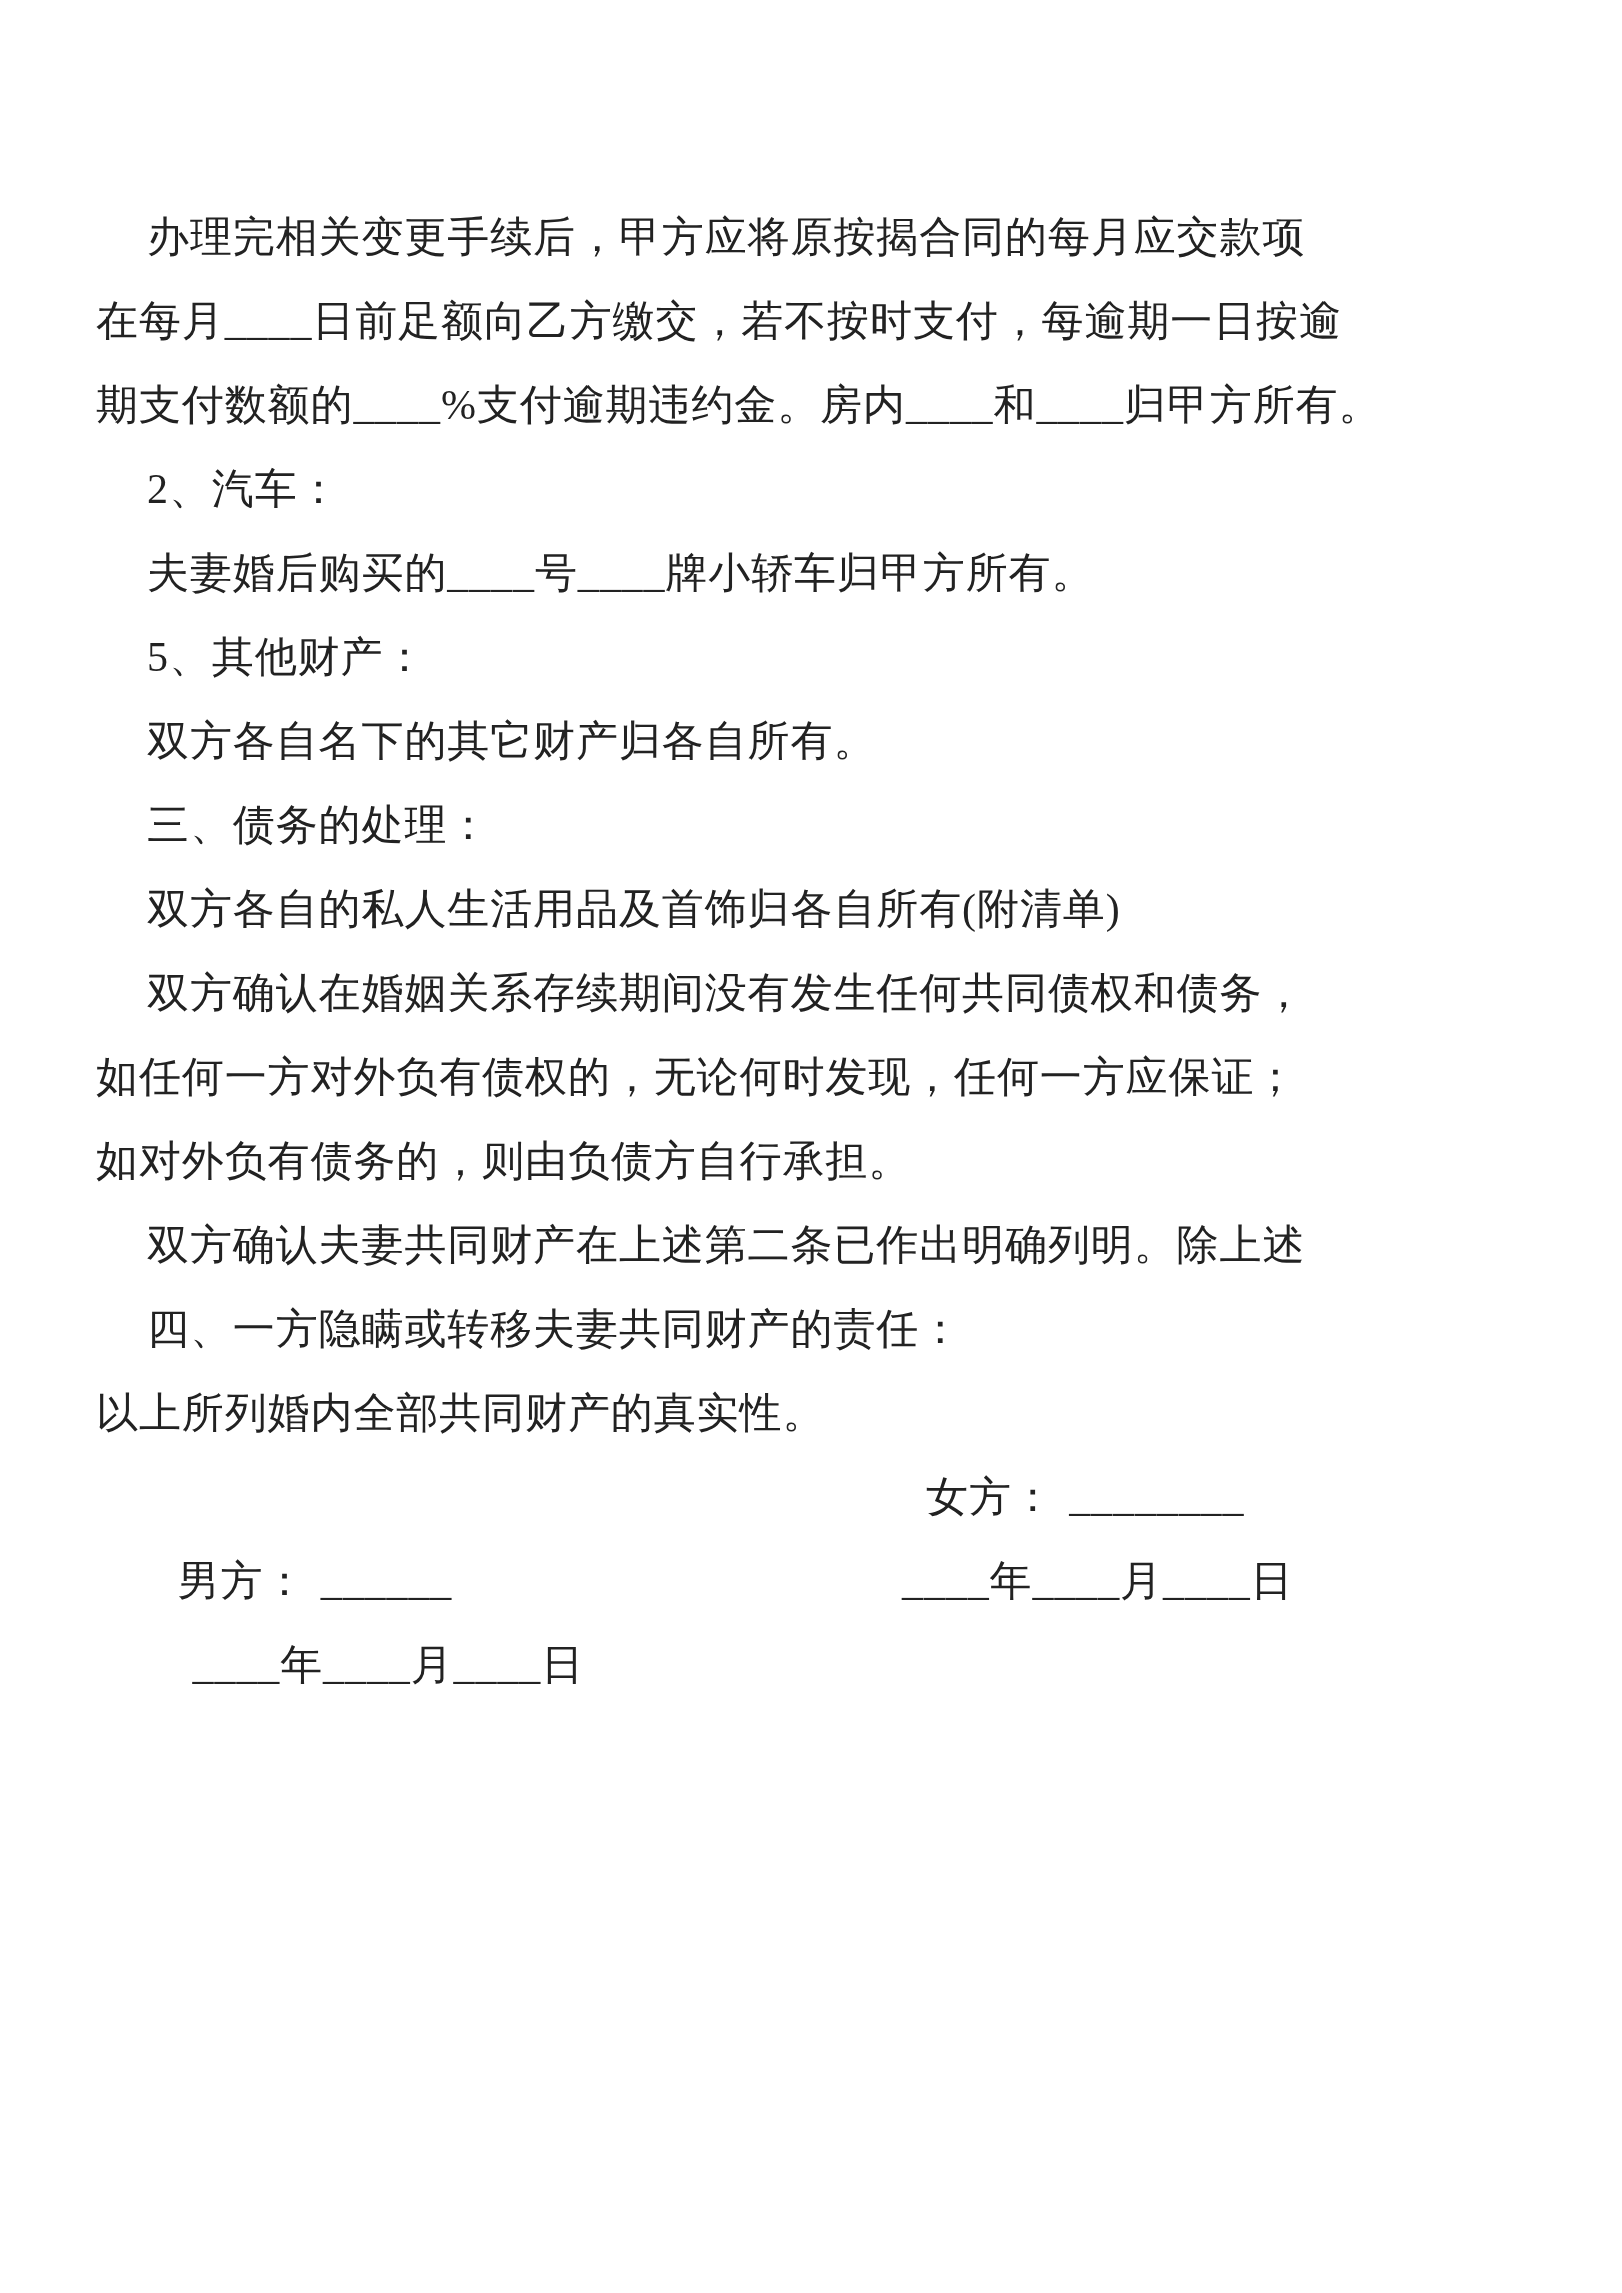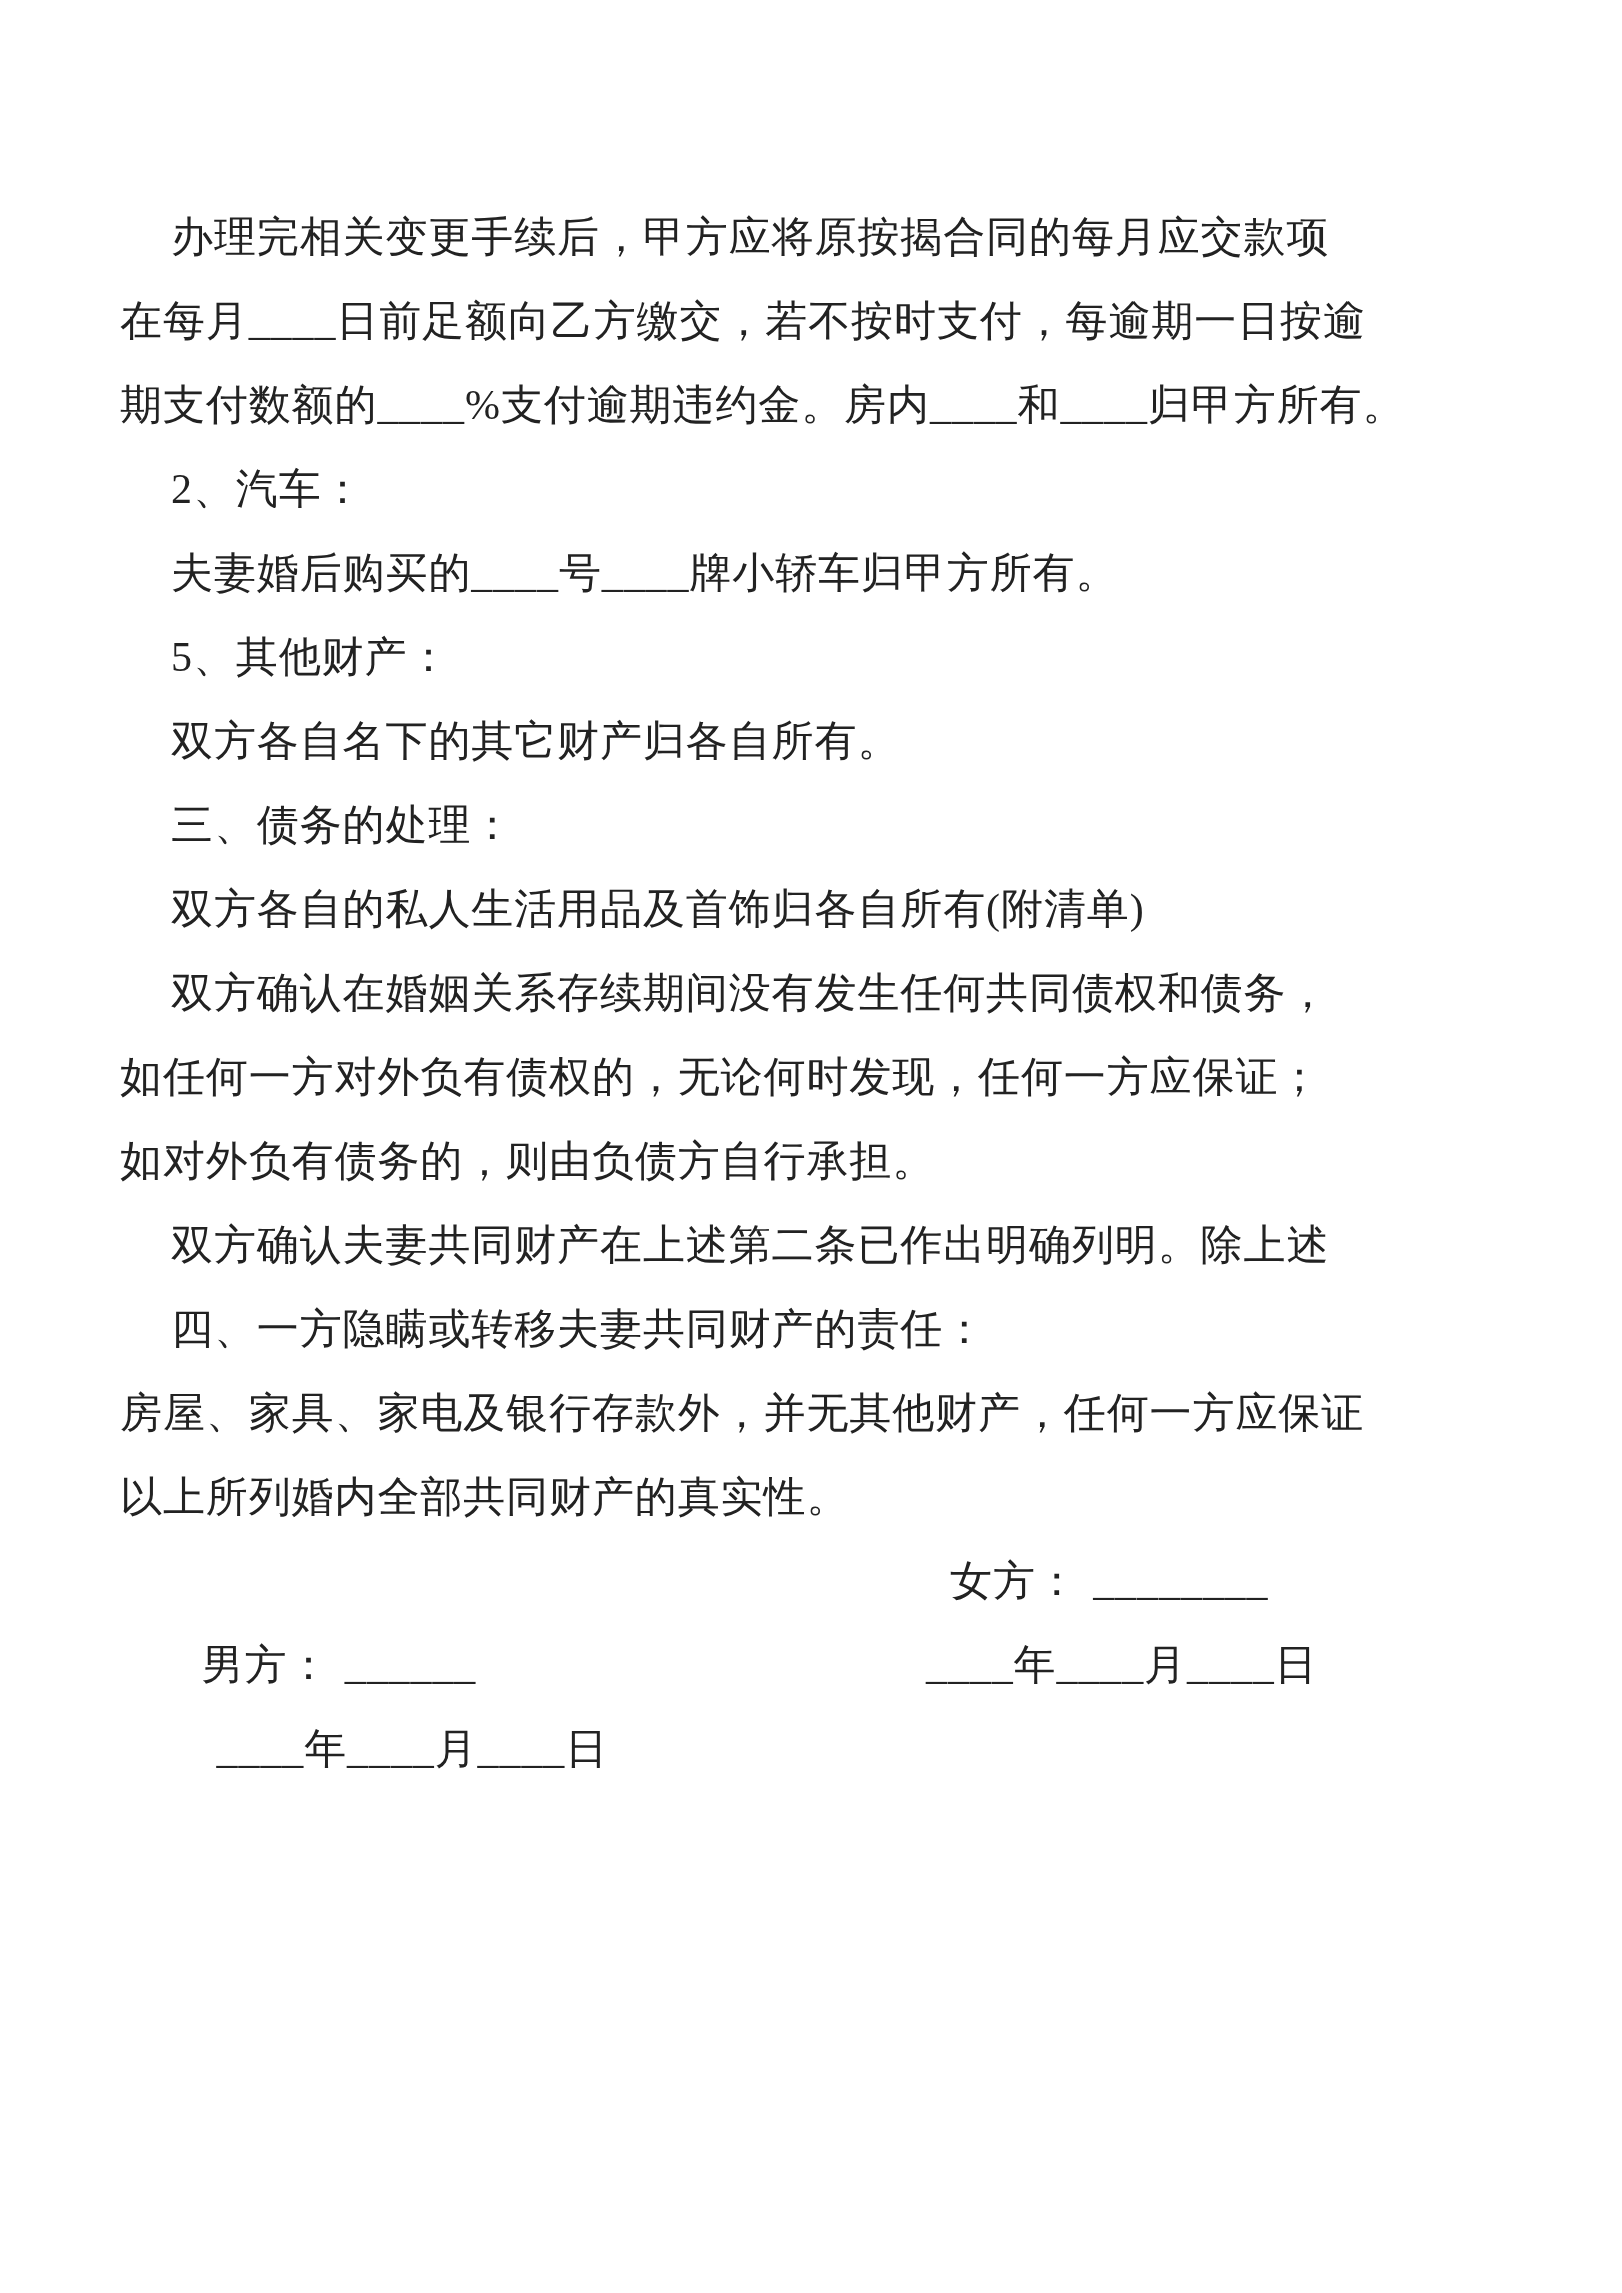--- a/index.html
+++ b/index.html
@@ -10,21 +10,21 @@
   body {
     width: 1623px;
     height: 2294px;
     overflow: hidden;
     font-family: "Liberation Serif", "DejaVu Serif", serif;
   }
   .page {
     box-sizing: border-box;
     width: 1623px;
     height: 1904px;
-    padding: 195px 182px 0 120px;
+    padding: 195px 182px 0 96px;
     color: #222222;
     font-size: 42px;
     letter-spacing: 0.9px;
   }
   .line {
     height: 84px;
     line-height: 84px;
     white-space: pre;
   }
   .indent {
@@ -66,21 +66,20 @@
   <div class="line indent">夫妻婚后购买的____号____牌小轿车归甲方所有。</div>
   <div class="line indent">5、其他财产：</div>
   <div class="line indent">双方各自名下的其它财产归各自所有。</div>
   <div class="line indent">三、债务的处理：</div>
   <div class="line indent">双方各自的私人生活用品及首饰归各自所有(附清单)</div>
   <div class="line indent">双方确认在婚姻关系存续期间没有发生任何共同债权和债务，</div>
   <div class="line">如任何一方对外负有债权的，无论何时发现，任何一方应保证；</div>
   <div class="line">如对外负有债务的，则由负债方自行承担。</div>
   <div class="line indent">双方确认夫妻共同财产在上述第二条已作出明确列明。除上述</div>
   <div class="line indent">四、一方隐瞒或转移夫妻共同财产的责任：</div>
-  <div class="line">房屋、家具、家电及银行存款外，并无其他财产，任何一方应保证</div>
   <div class="line">以上所列婚内全部共同财产的真实性。</div>
 
   <div class="line sig-row">
     <span class="sig-left"><span>男方：</span><span class="sig-blank">______</span></span>
     <span class="sig-right"><span>女方：</span><span class="sig-blank">________</span></span>
   </div>
 
   <div class="line sig-row">
     <span class="date-left">____年____月____日</span>
     <span class="date-right">____年____月____日</span>

